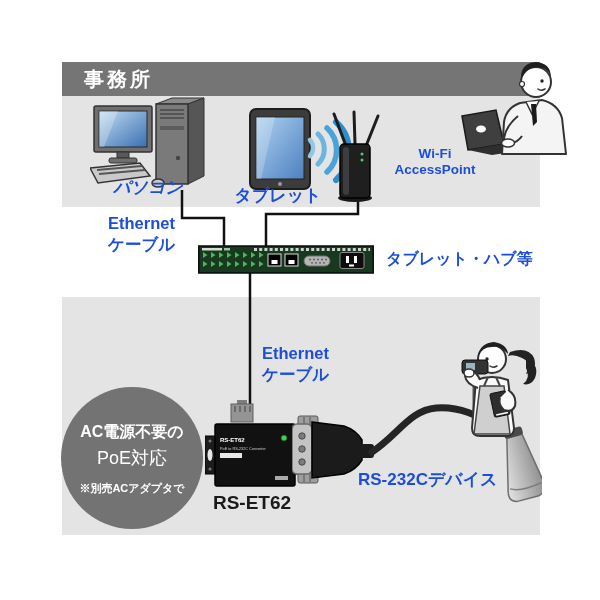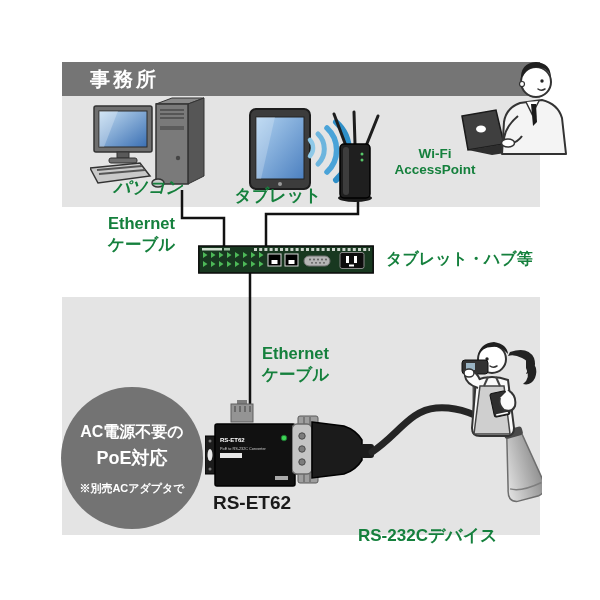--- a/index.html
+++ b/index.html
@@ -1,28 +1,28 @@
 <!DOCTYPE html>
 <html><head>
 <meta charset="utf-8">
 <style>
   html,body{margin:0;padding:0;background:#fff;}
   .canvas{position:relative;width:600px;height:600px;background:#ffffff;overflow:hidden;
           font-family:"Liberation Sans",sans-serif;color:#1f1f1f;}
   .panel{position:absolute;background:#e4e4e4;z-index:0;}
   .bar{position:absolute;background:#757575;color:#fff;font-weight:bold;font-size:20px;
-       line-height:34px;padding-left:28px;letter-spacing:3px;box-sizing:border-box;z-index:1;}
-  .lbl{position:absolute;font-weight:bold;color:#15803d;z-index:7;white-space:nowrap;}
+       line-height:34px;padding-left:22px;letter-spacing:3px;box-sizing:border-box;z-index:1;}
+  .lbl{position:absolute;font-weight:bold;color:#1d4ed8;z-index:7;white-space:nowrap;}
   .ctr{text-align:center;}
   .abs{position:absolute;}
   svg{display:block;}
   .badge{position:absolute;left:61px;top:387px;width:142px;height:142px;border-radius:50%;
          background:#737373;color:#fff;text-align:center;z-index:4;box-sizing:border-box;padding-top:35px;}
   .badge .b1{font-size:16px;font-weight:bold;}
-  .badge .b2{font-size:18px;font-weight:bold;margin-top:3px;}
+  .badge .b2{font-size:18px;font-weight:normal;margin-top:3px;}
   .badge .n1{font-size:11px;font-weight:bold;margin-top:11px;}
   .badge .n2{font-size:11px;font-weight:bold;margin-top:2px;}
   .z3{z-index:3;} .z4{z-index:4;} .z6{z-index:6;}
 </style>
 </head>
 <body>
 
 <div class="canvas">
 
   <div class="panel" style="left:62px;top:62px;width:478px;height:145px;"></div>
@@ -212,21 +212,21 @@
     <circle cx="10" cy="66" r="3.2" fill="#7c7c7c" stroke="#4a4a4a" stroke-width="1"></circle>
     <path d="M20,26 L52,30 Q64,34 70,44 L70,64 Q64,74 52,78 L20,82 Z" fill="#1b1b1b" stroke="#000" stroke-width="1.5"></path>
     <rect x="68" y="48" width="14" height="14" rx="3" fill="#1b1b1b"></rect>
     <path d="M80,56 C105,40 118,14 144,12 C168,10 186,20 204,30 C212,34 218,36 222,40" fill="none" stroke="#252525" stroke-width="7" stroke-linecap="round"></path>
     <g transform="translate(222,38) rotate(-15)">
       <path d="M-7,-2 L7,-2 L16,52 Q18,64 8,66 L-14,66 Q-24,64 -20,52 Z" fill="url(#g-scan)" stroke="#6e6e6e" stroke-width="1.5"></path>
       <rect x="-10" y="-6" width="19" height="9" rx="3" fill="#4a4a4a"></rect>
       <path d="M-18,52 Q-8,58 14,54" fill="none" stroke="#7e7e7e" stroke-width="1.5"></path>
     </g>
   </svg>
-  <div class="lbl" style="left:358px;top:524px;font-size:17px;">RS-232Cデバイス</div>
+  <div class="lbl" style="left:358px;top:468px;font-size:17px;">RS-232Cデバイス</div>
 
   <svg class="abs z6" style="left:452px;top:332px;" width="96" height="112" viewBox="0 0 96 112">
     <path d="M58,20 Q76,14 82,26 Q86,38 74,42 Q80,30 70,26 Q62,22 56,24 Z" fill="#222"></path>
     <path d="M74,28 Q88,32 83,46 Q79,54 71,52 Q79,46 74,36 Z" fill="#222"></path>
     <circle cx="40" cy="27" r="14" fill="#fff" stroke="#333" stroke-width="2"></circle>
     <path d="M26,24 Q28,11 42,10 Q55,12 56,22 Q48,13 40,15 Q30,15 26,24 Z" fill="#1f1f1f"></path>
     <circle cx="35" cy="27" r="1.7" fill="#222"></circle>
     <path d="M38,34 Q41,36.5 45,34" fill="none" stroke="#333" stroke-width="1.5" stroke-linecap="round"></path>
     <rect x="10" y="28" width="26" height="14" rx="3" fill="#333" stroke="#111" stroke-width="1"></rect>
     <rect x="14" y="31" width="9" height="7" fill="#9ab4c4"></rect>

